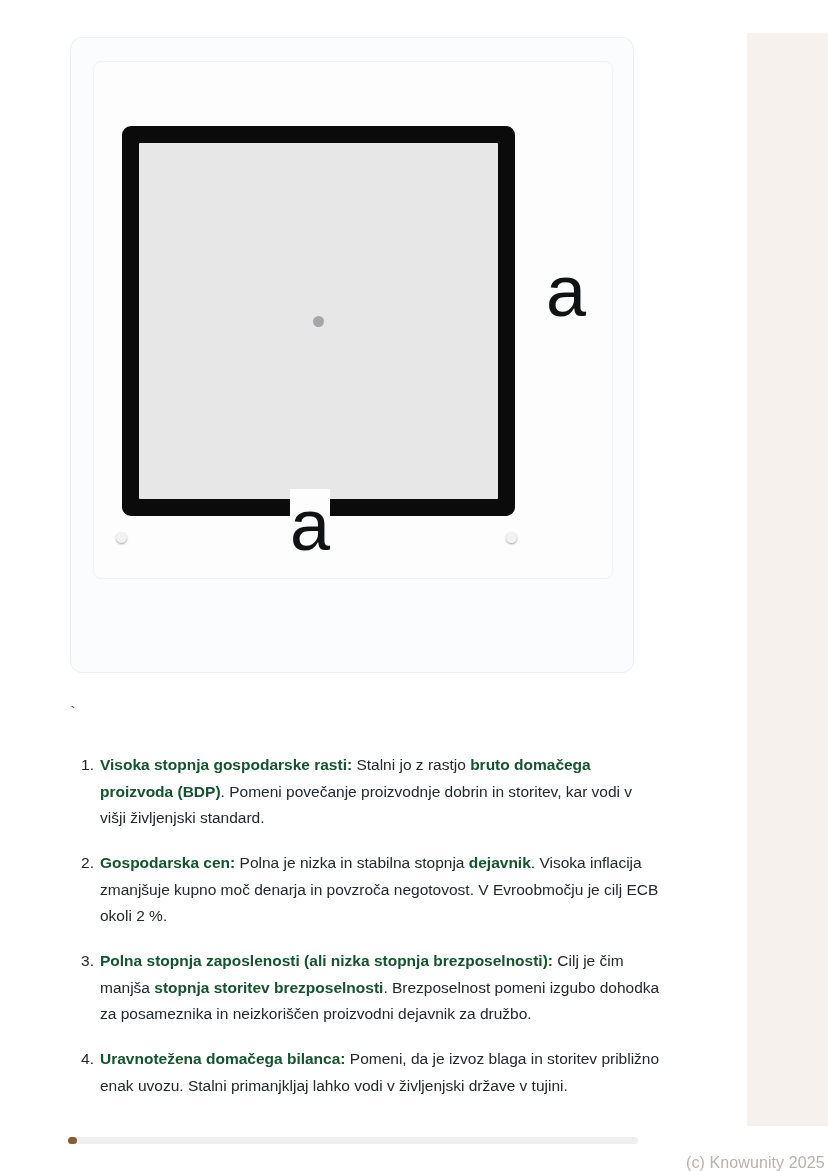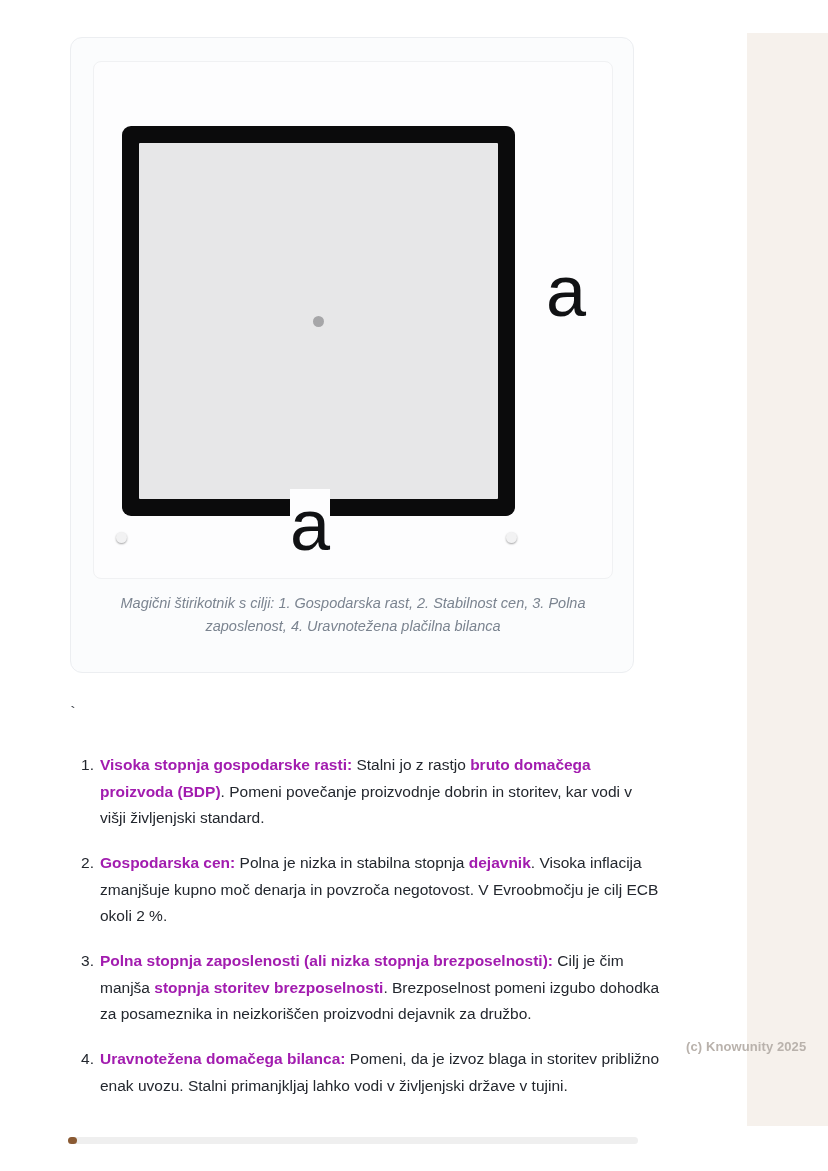--- a/index.html
+++ b/index.html
@@ -168,34 +168,33 @@
   .goal-list li .marker {
     position: absolute;
     left: -28px;
     top: 0;
     width: 22px;
     text-align: right;
     color: #23272e;
   }
   .goal-list b {
     font-weight: 700;
-    color: #a21caf;
+    color: #14532d;
   }
 
   
   .watermark {
     position: absolute;
     left: 686px;
-    top: 1039px;
-    font-size: 13px;
+    top: 1154px;
+    font-size: 16px;
     color: #b9b2ac;
     letter-spacing: 0.1px;
     white-space: nowrap;
     z-index: 5;
-    font-weight: bold;
   }
 
   
   .scrollbar-track {
     position: absolute;
     left: 68px;
     top: 1137px;
     width: 570px;
     height: 7px;
     background: #efefef;
@@ -229,21 +228,20 @@
       </div>
 
       <div class="handle bl"></div>
       <div class="handle bc"></div>
       <div class="handle br"></div>
 
       <div class="glyph-a right">a</div>
       <div class="glyph-a bottom">a</div>
     </div>
 
-    <div class="figure-caption">Magični štirikotnik s cilji: 1. Gospodarska rast, 2. Stabilnost cen, 3. Polna zaposlenost, 4. Uravnotežena plačilna bilanca</div>
   </div>
 
   <div class="stray-tick">`</div>
 
   <ol class="goal-list" id="goal-list">
       <li><span class="marker">1.</span><b>Visoka stopnja gospodarske rasti:</b><span> Stalni jo z rastjo </span><b>bruto domačega proizvoda (BDP)</b><span>. Pomeni povečanje proizvodnje dobrin in storitev, kar vodi v višji življenjski standard.</span></li>
       <li><span class="marker">2.</span><b>Gospodarska cen:</b><span> Polna je nizka in stabilna stopnja </span><b>dejavnik</b><span>. Visoka inflacija zmanjšuje kupno moč denarja in povzroča negotovost. V Evroobmočju je cilj ECB okoli 2 %.</span></li>
       <li><span class="marker">3.</span><b>Polna stopnja zaposlenosti (ali nizka stopnja brezposelnosti):</b><span> Cilj je čim manjša </span><b>stopnja storitev brezposelnosti</b><span>. Brezposelnost pomeni izgubo dohodka za posameznika in neizkoriščen proizvodni dejavnik za družbo.</span></li>
       <li><span class="marker">4.</span><b>Uravnotežena domačega bilanca:</b><span> Pomeni, da je izvoz blaga in storitev približno enak uvozu. Stalni primanjkljaj lahko vodi v življenjski države v tujini.</span></li>
     </ol>

